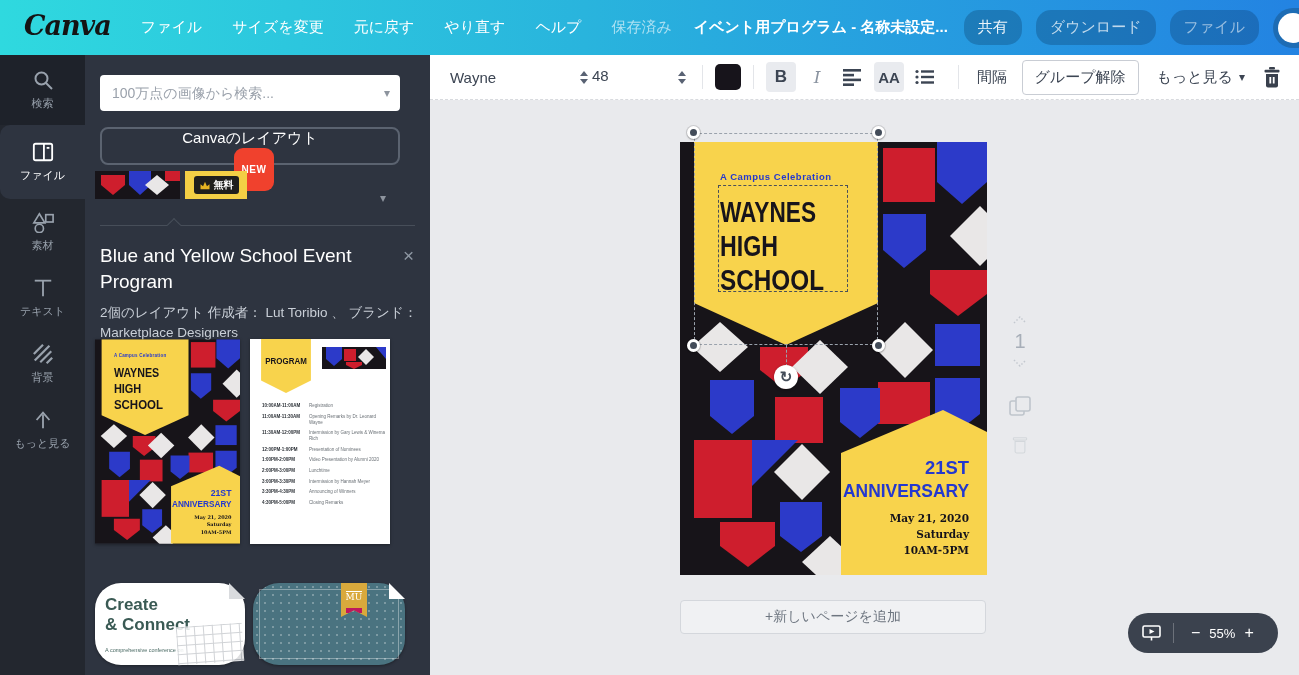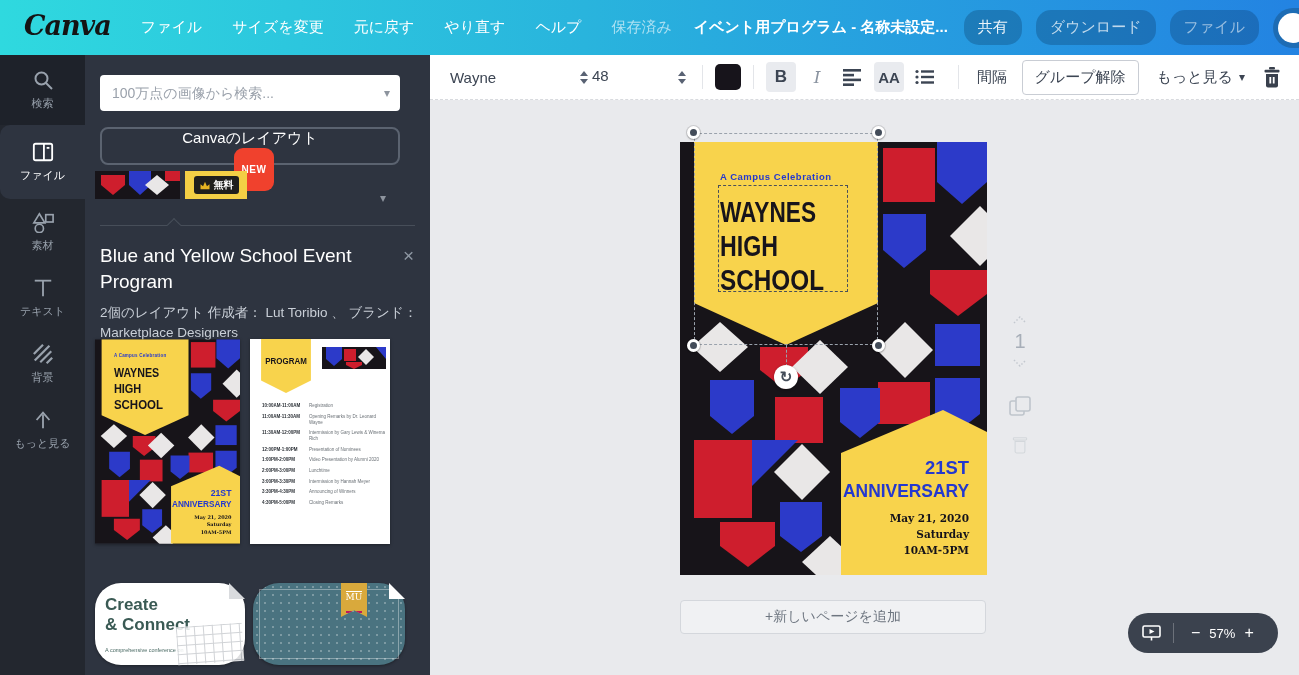--- a/index.html
+++ b/index.html
@@ -76,21 +76,21 @@
     border-top:16px solid #2e3440; border-left:16px solid #d9dbde; }
   .c1-title { position:absolute; left:10px; top:12px; font-size:17px; font-weight:bold; color:#3a5a54; line-height:1.15; }
   .c1-sub { position:absolute; left:10px; top:64px; font-size:5.5px; color:#4a6a64; }
   .kbd { position:absolute; right:2px; bottom:2px; width:66px; height:38px; opacity:.85;
     background-image:linear-gradient(#c9ccd0 1px, transparent 1px),linear-gradient(90deg,#c9ccd0 1px, transparent 1px);
     background-size:9px 9px; background-color:#fff; transform:rotate(-4deg); }
   .c2-frame { position:absolute; left:6px; top:6px; right:6px; bottom:6px; border:1px solid rgba(255,255,255,.35); }
   .c2-ribbon { position:absolute; left:88px; top:0; width:26px; height:34px; background:#d9a93c;
     clip-path:polygon(0 0,100% 0,100% 100%,50% 80%,0 100%); display:flex; justify-content:center; }
   .c2-ribbon span { font-family:"DejaVu Serif", serif; color:#fff; font-size:9px; margin-top:8px;
-    border-top:1px solid #fff; border-bottom:2px solid #be185d; line-height:1.3; height:22px; }
+    border-top:1px solid #fff; border-bottom:5px solid #be185d; line-height:1.3; height:22px; }
 
   
   .main-col { position:absolute; left:430px; top:55px; width:869px; height:620px; }
   .toolbar { position:relative; width:100%; height:45px; background:#fff;
     border-bottom:1px dashed #d8dade; display:flex; align-items:center; padding-left:20px; z-index:10; }
   .tool-text { color:#3c4553; font-size:15px; }
   .font-select { display:flex; align-items:center; width:142px; cursor:pointer; }
   .size-select { display:flex; align-items:flex-start; width:98px; cursor:pointer;gap:9px; }
   .spinner { margin-left:auto; display:flex; flex-direction:column; gap:3px; cursor:pointer; padding:4px; }
   .spin-up { width:0; height:0; border-left:4px solid transparent; border-right:4px solid transparent; border-bottom:5px solid #596273; }
@@ -471,18 +471,18 @@
     <div class="add-page">+新しいページを追加</div>
 
     <div class="zoom-pill">
       <svg width="19" height="17" viewBox="0 0 19 17" style="cursor:pointer">
         <rect x="1" y="1" width="17" height="11" rx="1.5" fill="none" stroke="#fff" stroke-width="1.6"></rect>
         <polygon points="7.5,4 12.5,6.5 7.5,9" fill="#fff"></polygon>
         <line x1="9.5" y1="12" x2="9.5" y2="15.5" stroke="#fff" stroke-width="1.6"></line>
       </svg>
       <div class="zoom-sep"></div>
       <div class="zoom-minus">−</div>
-      <div class="zoom-label">57%</div>
+      <div class="zoom-label">55%</div>
       <div class="zoom-plus">+</div>
     </div>
 
   </div>
 </div>
 
 </body></html>

